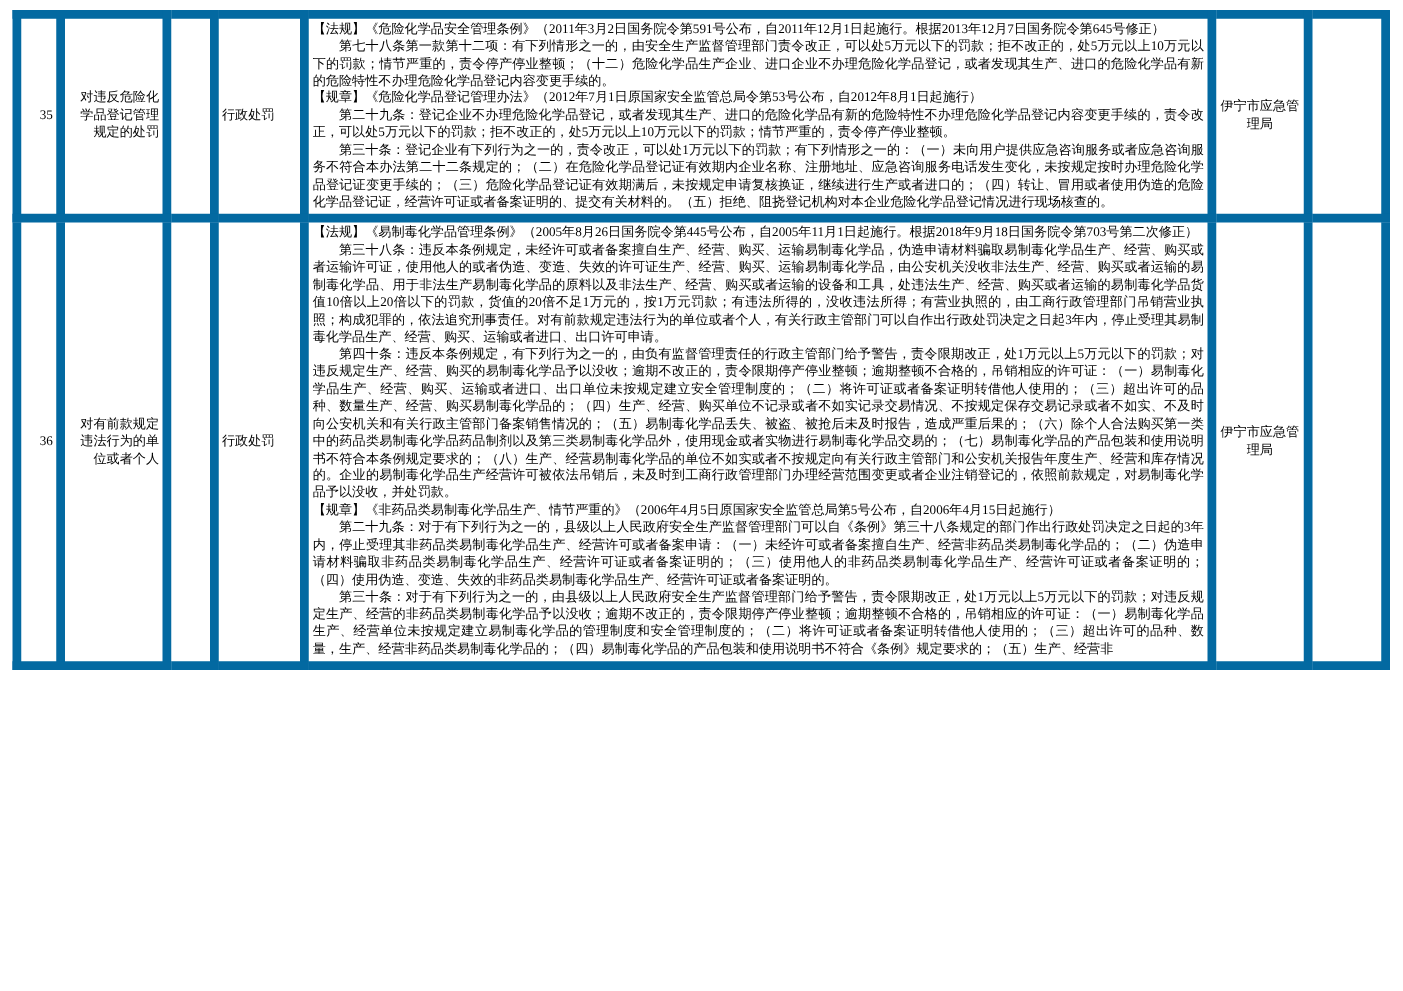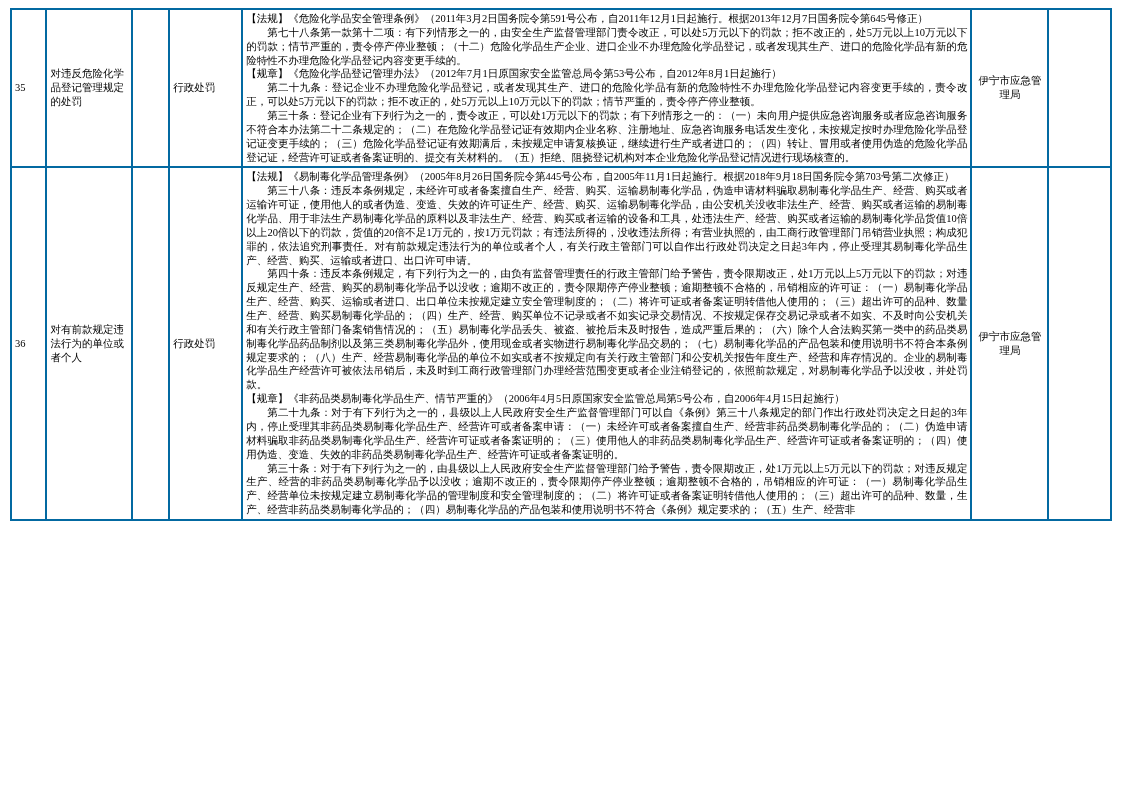--- a/index.html
+++ b/index.html
@@ -21,33 +21,33 @@
     box-sizing: border-box;
     padding: 8px 10px 0 10px;
   }
   table.reg-table {
     border-collapse: collapse;
     table-layout: fixed;
     width: 1102px;
     margin: 0;
   }
   table.reg-table td {
-    border: 2px solid #0369a1;
+    border: 7px solid #0369a1;
     vertical-align: middle;
     padding: 2px 3px;
     font-size: 10.5px;
     line-height: 1.32;
   }
   td.col-num {
     width: 34px;
-    text-align: left;
+    text-align: right;
   }
   td.col-name {
     width: 82px;
-    text-align: left;
+    text-align: right;
     padding-left: 5px;
   }
   td.col-blank1 {
     width: 36px;
   }
   td.col-type {
     width: 70px;
     text-align: left;
   }
   td.col-basis {

